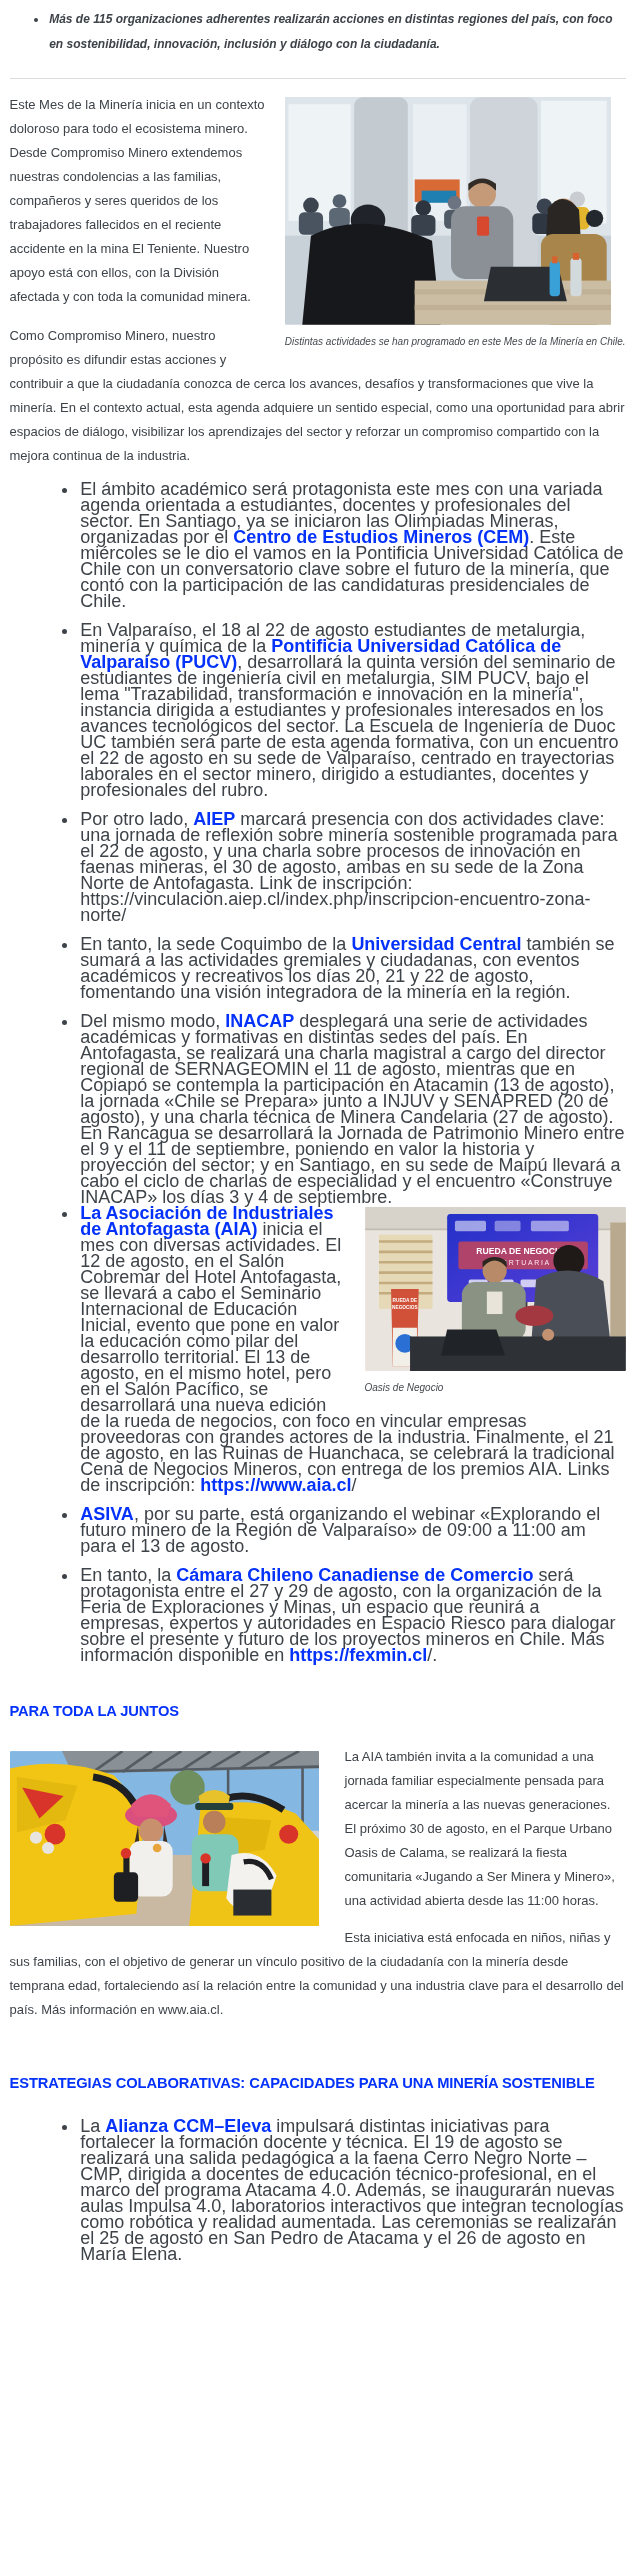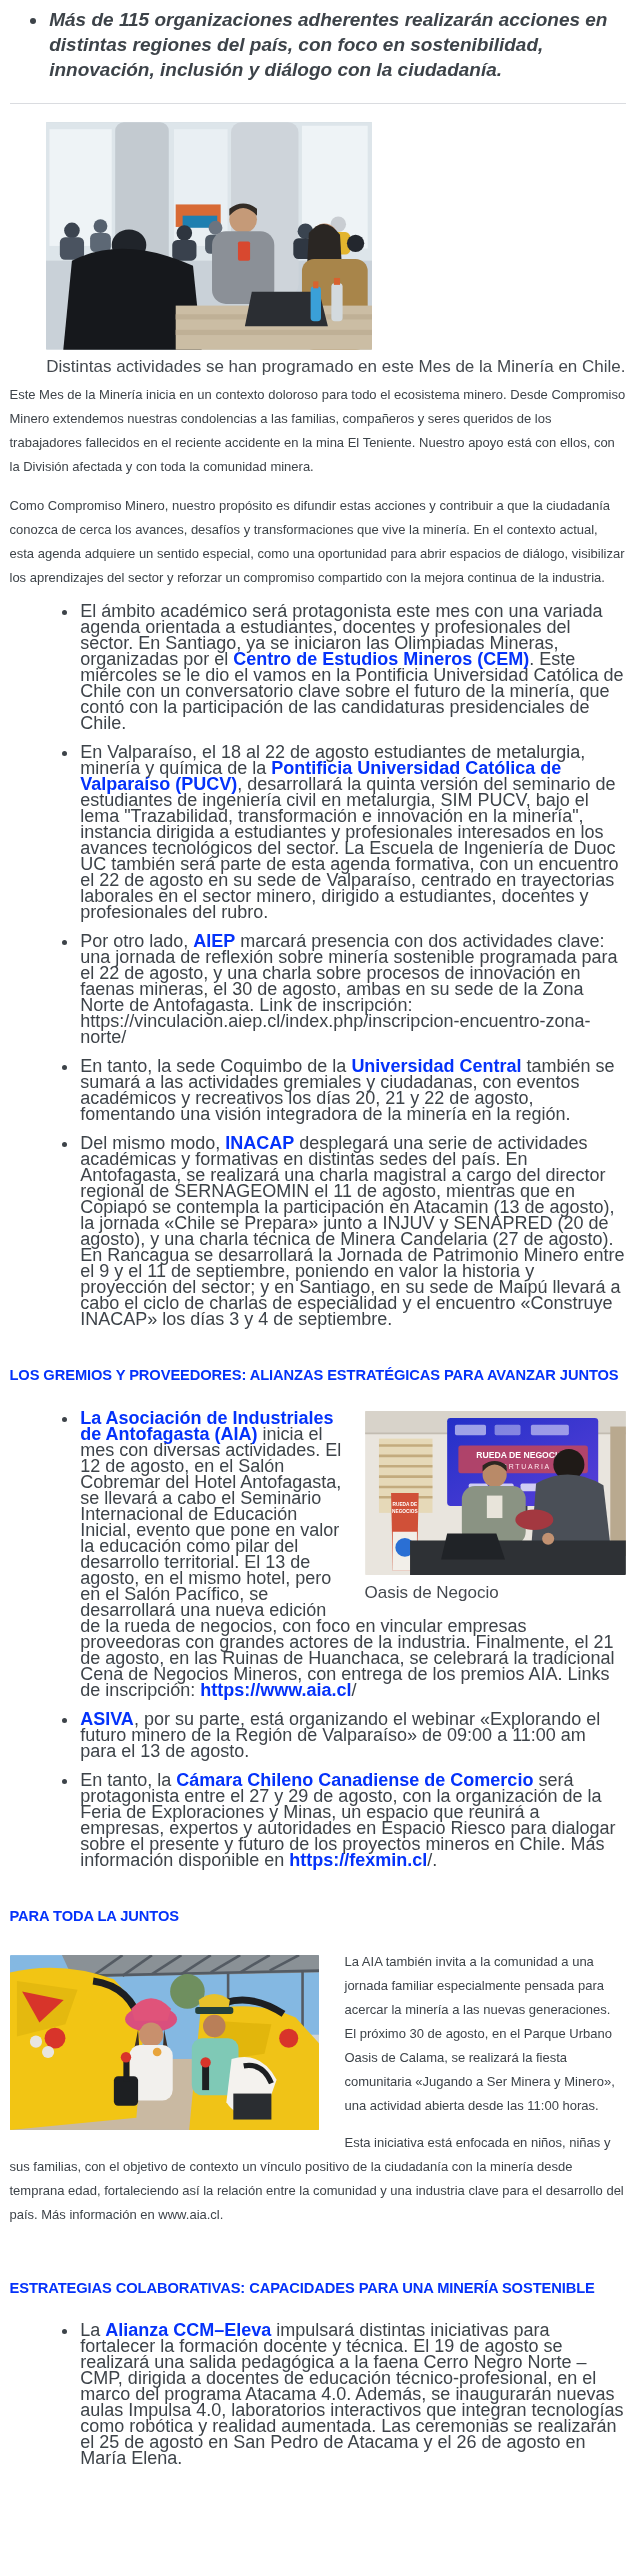--- a/index.html
+++ b/index.html
@@ -16,35 +16,35 @@
     color:var(--body-text);
     -webkit-font-smoothing:antialiased;
   }
   .page{padding:7px 9.5px 29px 9.5px;}
   h1.title{
     font-size:26px;line-height:33px;font-weight:700;
     color:var(--title-text);margin:1.7px 0 26px 0;letter-spacing:-0.3px;
   }
   ul.lead{margin:0 0 5.2px 0;padding-left:38px;}
   ul.lead li{
-    font-size:19px;line-height:25px;font-weight:700;font-style:italic;
+    font-size:12px;line-height:25px;font-weight:700;font-style:italic;
     padding-left:1.7px;
   }
   hr.divider{border:0;border-top:0.9px solid var(--divider);margin:21px 0 14px 0;}
   p.body{font-size:13px;line-height:24px;margin:0 0 13px 0;}
   p.body.tight{margin-bottom:0;}
   p.body.joined{margin-top:15px;}
   .clearfix::after{content:"";display:block;clear:both;}
   figure{margin:0;}
   figure.fig-right{float:right;margin:3.5px 0 7px 14.7px;}
   figure.fig-right-sm{float:right;margin:1.7px 0 8.7px 17.3px;}
   figure.fig-left{float:left;margin:5.2px 26px 7px 0;}
   figure svg{display:block;border-radius:0.9px;}
   figcaption{
-    font-size:17px;line-height:18px;
+    font-size:10px;line-height:18px;font-style:italic;
     color:var(--caption-text);margin-top:8.7px;
   }
   h2.sec{
     font-size:14.7px;line-height:21px;font-weight:700;
     color:var(--accent-blue);margin:38px 0 23.4px 0;letter-spacing:-0.1px;
   }
   ul.bullets{margin:0;padding-left:38px;}
   ul.bullets li{font-size:18px;line-height:16px;margin-bottom:13px;padding-left:1.7px;margin-left:31px;}
   ul.bullets li:last-child{margin-bottom:0;}
   a.link, .link{color:var(--accent-blue);font-weight:700;text-decoration:none;cursor:pointer;}
@@ -112,21 +112,20 @@
   </div>
 
   <ul class="bullets">
     <li><span>El ámbito académico será protagonista este mes con una variada agenda orientada a estudiantes, docentes y profesionales del sector. En Santiago, ya se iniciaron las Olimpiadas Mineras, organizadas por el </span><a class="link">Centro de Estudios Mineros (CEM)</a><span>.  Este miércoles se le dio el vamos en la Pontificia Universidad Católica de Chile con un conversatorio clave sobre el futuro de la minería, que contó con la participación de las candidaturas presidenciales de Chile.</span></li>
     <li><span>En Valparaíso, el 18 al 22 de agosto estudiantes de metalurgia, minería y química de la </span><a class="link">Pontificia Universidad Católica de Valparaíso (PUCV)</a><span>, desarrollará la quinta versión del seminario de estudiantes de ingeniería civil en metalurgia, SIM PUCV, bajo el lema "Trazabilidad, transformación e innovación en la minería", instancia dirigida a estudiantes y profesionales interesados en los avances tecnológicos del sector. La Escuela de Ingeniería de Duoc UC también será parte de esta agenda formativa, con un encuentro el 22 de agosto en su sede de Valparaíso, centrado en trayectorias laborales en el sector minero, dirigido a estudiantes, docentes y profesionales del rubro.</span></li>
     <li><span>Por otro lado, </span><a class="link">AIEP</a><span> marcará presencia con dos actividades clave: una jornada de reflexión sobre minería sostenible programada para el 22 de agosto, y una charla sobre procesos de innovación en faenas mineras, el 30 de agosto, ambas en su sede de la Zona Norte de Antofagasta. Link de inscripción: https://vinculacion.aiep.cl/index.php/inscripcion-encuentro-zona-norte/</span></li>
     <li><span>En tanto, la sede Coquimbo de la </span><a class="link">Universidad Central</a><span> también se sumará a las actividades gremiales y ciudadanas, con eventos académicos y recreativos los días 20, 21 y 22 de agosto, fomentando una visión integradora de la minería en la región.</span></li>
     <li><span>Del mismo modo, </span><a class="link">INACAP</a><span> desplegará una serie de actividades académicas y formativas en distintas sedes del país. En Antofagasta, se realizará una charla magistral a cargo del director regional de SERNAGEOMIN el 11 de agosto, mientras que en Copiapó se contempla la participación en Atacamin (13 de agosto), la jornada «Chile se Prepara» junto a INJUV y SENAPRED (20 de agosto), y una charla técnica de Minera Candelaria (27 de agosto). En Rancagua se desarrollará la Jornada de Patrimonio Minero entre el 9 y el 11 de septiembre, poniendo en valor la historia y proyección del sector; y en Santiago, en su sede de Maipú llevará a cabo el ciclo de charlas de especialidad y el encuentro «Construye INACAP» los días 3 y 4 de septiembre.</span></li>
   </ul>
 
-  <h2 class="sec">LOS GREMIOS Y PROVEEDORES: ALIANZAS ESTRATÉGICAS PARA AVANZAR JUNTOS</h2>
   <div class="sect clearfix">
     <figure class="fig-right-sm">
       <svg width="261" height="164" viewBox="0 0 302 190" role="img">
         <defs>
           <linearGradient id="scr" x1="0" y1="0" x2="1" y2="1">
             <stop offset="0" stop-color="#2230c8"></stop>
               <stop offset="1" stop-color="#5a3fd8"></stop>
           </linearGradient>
         </defs>
         <rect x="0" y="0" width="302" height="190" fill="#e9e5de"></rect>
@@ -238,21 +237,21 @@
         <rect x="131" y="120" width="7" height="26" fill="#1d1f22"></rect>
           <circle cx="134" cy="118" r="6" fill="#d8342a"></circle>
         <rect x="222" y="128" width="8" height="28" fill="#1d1f22"></rect>
           <circle cx="226" cy="124" r="6" fill="#d8342a"></circle>
         <path d="M256 120 q34 -10 52 24 l-14 40 q-30 8 -44 -14 z" fill="#f4f2ee"></path>
         <path d="M270 128 q22 -4 32 20" stroke="#1d1f22" stroke-width="6" fill="none"></path>
         <rect x="258" y="160" width="44" height="30" fill="#2a2d31"></rect>
       </svg>
     </figure>
     <p class="body">La AIA también invita a la comunidad a una jornada familiar especialmente pensada para acercar la minería a las nuevas generaciones. El próximo 30 de agosto, en el Parque Urbano Oasis de Calama, se realizará la fiesta comunitaria «Jugando a Ser Minera y Minero», una actividad abierta desde las 11:00 horas.</p>
-    <p class="body">Esta iniciativa está enfocada en niños, niñas y sus familias, con el objetivo de contexto un vínculo positivo de la ciudadanía con la minería desde temprana edad, fortaleciendo así la relación entre la comunidad y una industria clave para el desarrollo del país. Más información en www.aia.cl.</p>
+    <p class="body">Esta iniciativa está enfocada en niños, niñas y sus familias, con el objetivo de generar un vínculo positivo de la ciudadanía con la minería desde temprana edad, fortaleciendo así la relación entre la comunidad y una industria clave para el desarrollo del país. Más información en www.aia.cl.</p>
   </div>
 
   <h2 class="sec">ESTRATEGIAS COLABORATIVAS: CAPACIDADES PARA UNA MINERÍA SOSTENIBLE</h2>
   <ul class="bullets">
     <li><span>La </span><a class="link">Alianza CCM–Eleva</a><span> impulsará distintas iniciativas para fortalecer la formación docente y técnica. El 19 de agosto se realizará una salida pedagógica a la faena Cerro Negro Norte – CMP, dirigida a docentes de educación técnico-profesional, en el marco del programa Atacama 4.0. Además, se inaugurarán nuevas aulas Impulsa 4.0, laboratorios interactivos que integran tecnologías como robótica y realidad aumentada. Las ceremonias se realizarán el 25 de agosto en San Pedro de Atacama y el 26 de agosto en María Elena.</span></li>
 
   </ul>
 
 </div>
 

